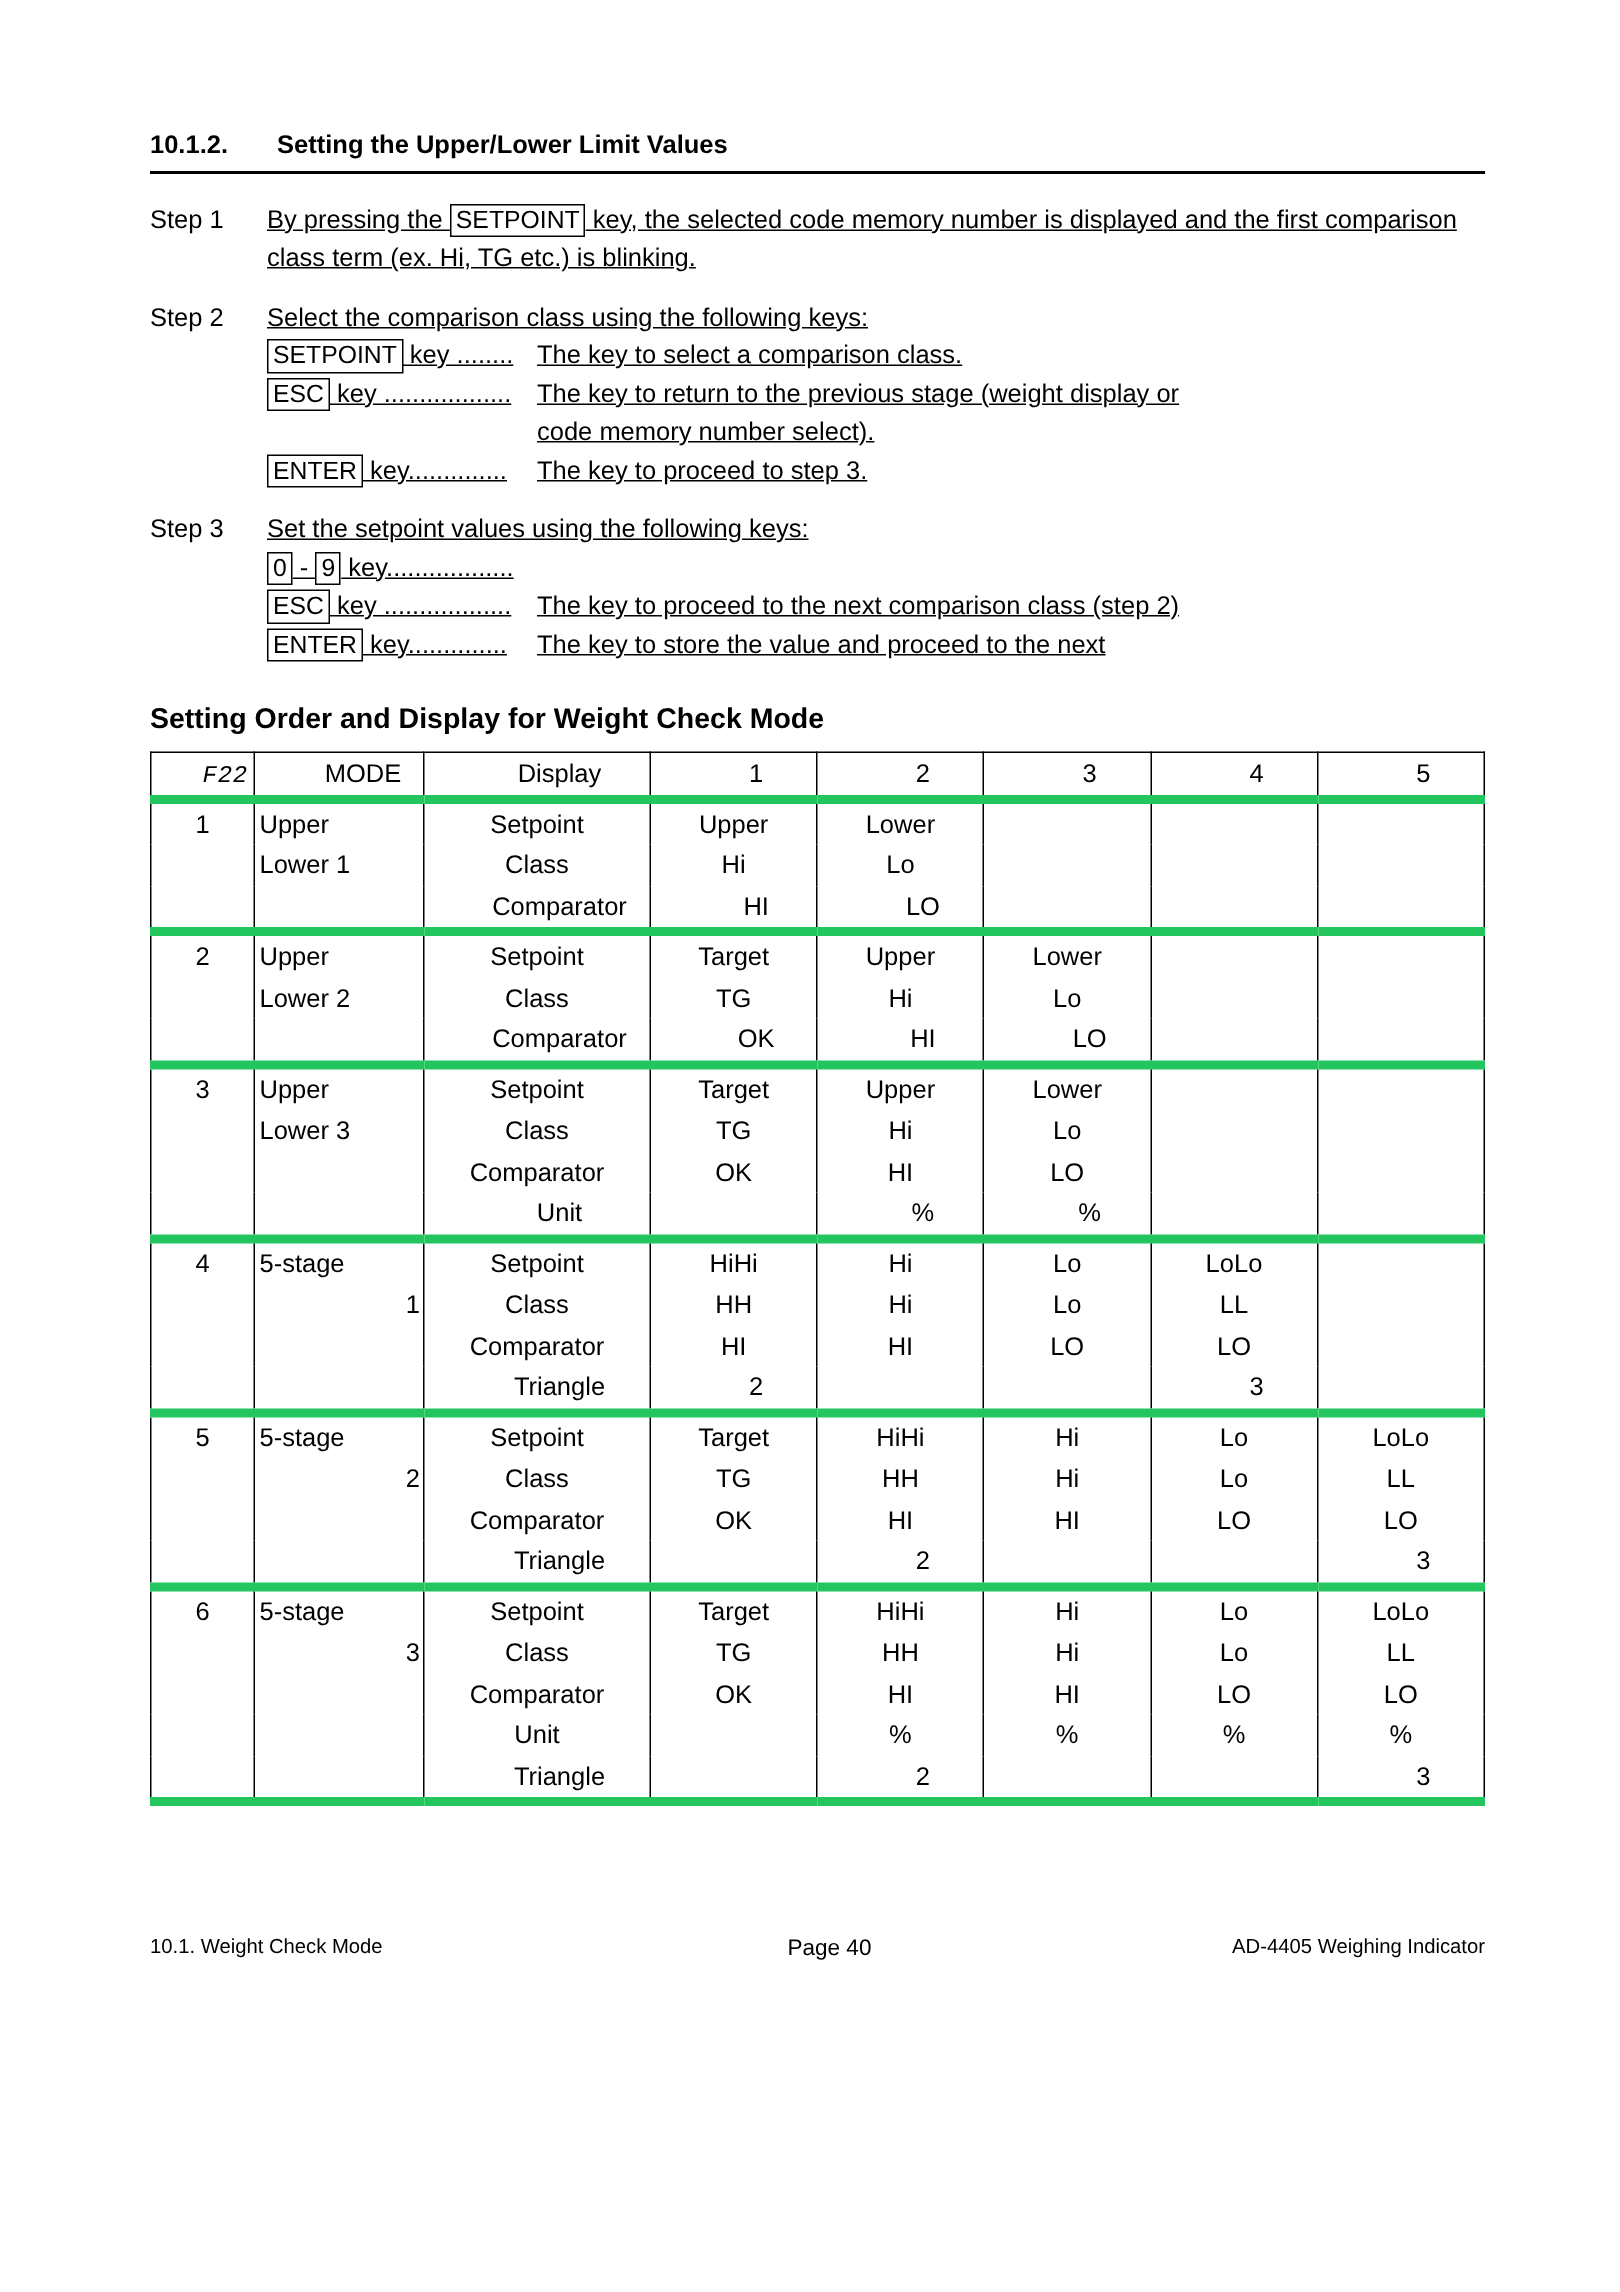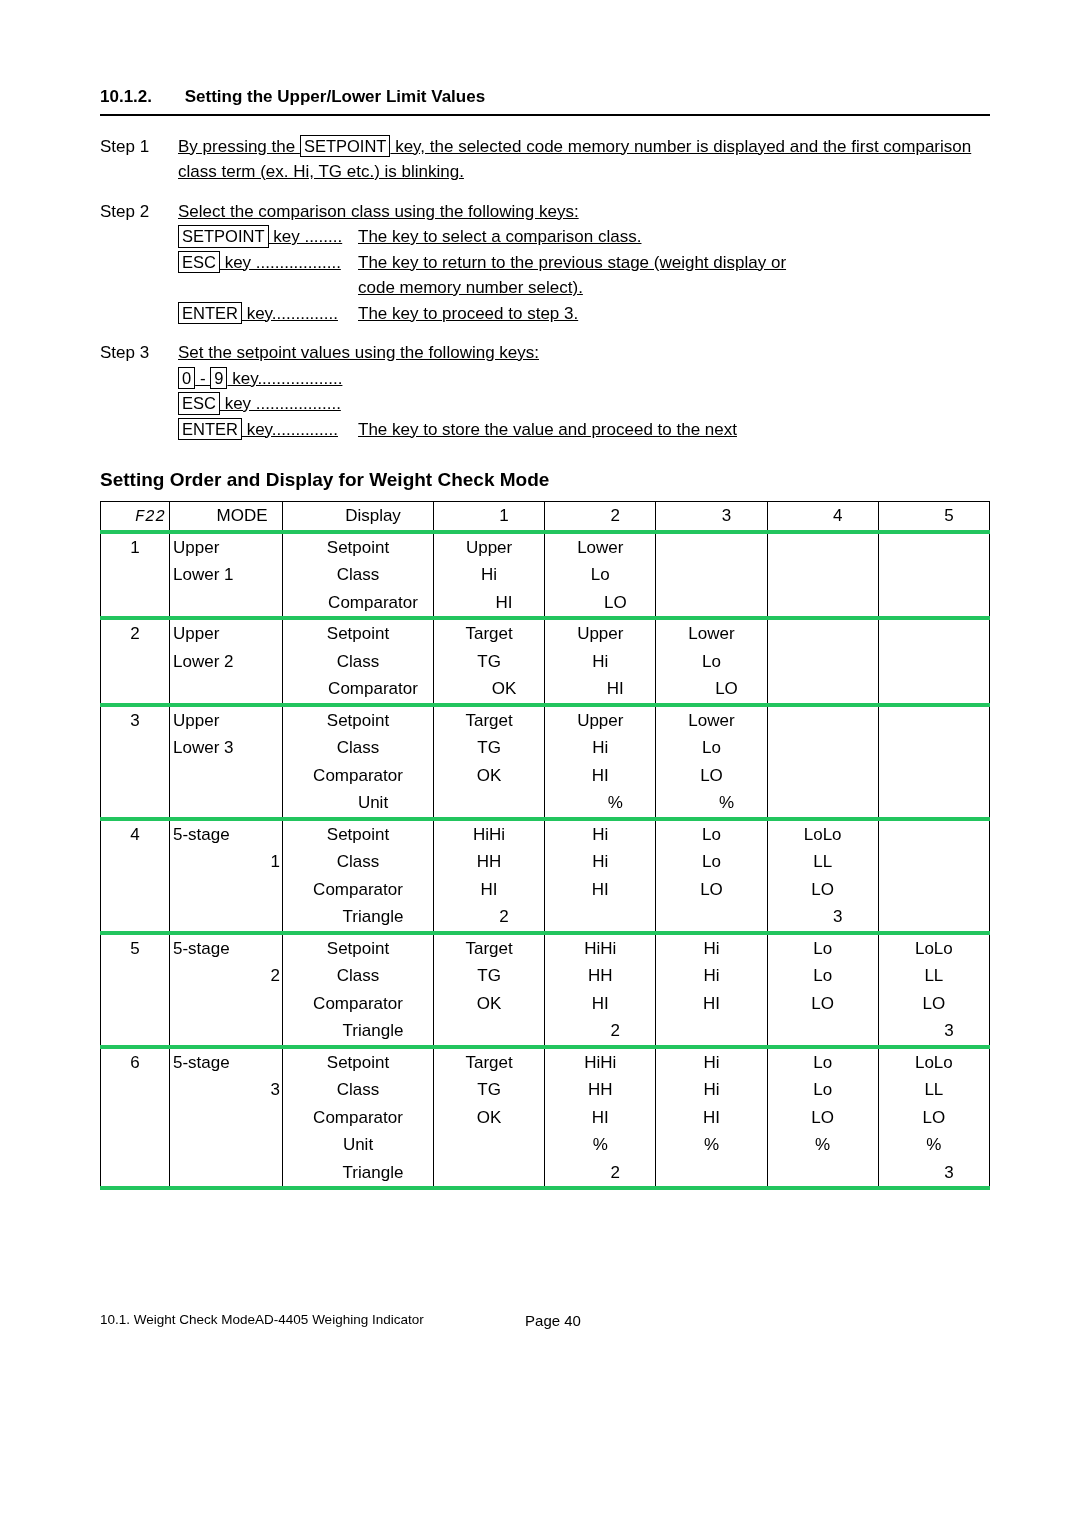--- a/index.html
+++ b/index.html
@@ -49,36 +49,37 @@
   }
   table.wcm td {
     border-left: 1px solid #000;
     border-right: 1px solid #000;
     padding: 1px 4px;
     text-align: center;
     vertical-align: top;
     height: 22px;
   }
   table.wcm tr.top td { border-top: 1px solid #000; }
-  table.wcm tr.bot td { border-bottom: 4px solid #22c55e; padding-left: 34px; }
+  table.wcm tr.bot td { border-bottom: 6px solid #22c55e; padding-left: 34px; }
   table.wcm .c-idx { width: 30px; text-align: center; }
   table.wcm .c-mode { width: 76px; text-align: left; padding-left: 3px; padding-right: 2px; }
   table.wcm .c-mode.r { text-align: right; }
   table.wcm .c-disp { width: 112px; }
   .f22 {
     font-family: "Courier New", monospace;
     font-style: italic;
     font-size: 16px;
     letter-spacing: 0.5px;
   }
   .footer {
     position: relative;
-    margin-top: 120px;
+    margin-top: 84px;
     font-size: 13.5px;
     display: flex;
+    justify-content: space-between;
   }
   .footer .mid { position: absolute; left: 16px; right: 0; text-align: center; font-size: 15px; }
 </style>
 </head>
 <body>
 
 <div class="section-heading">
   <span class="sn">10.1.2.</span>
   <span>Setting the Upper/Lower Limit Values</span>
 </div>
@@ -115,20 +116,21 @@
 
 <div class="step">
   <div class="step-label">Step 3</div>
   <div class="step-body">
     <div>Set the setpoint values using the following keys:</div>
     <div class="keyline">
       <div class="keycol"><span class="keybox">0</span><span> - </span><span class="keybox">9</span><span> key..................</span></div>
     </div>
     <div class="keyline">
       <div class="keycol"><span class="keybox">ESC</span><span> key ..................</span></div>
+      <div class="keydesc">The key to proceed to the next comparison class (step 2)</div>
     </div>
     <div class="keyline">
       <div class="keycol"><span class="keybox">ENTER</span><span> key..............</span></div>
       <div class="keydesc">The key to store the value and proceed to the next</div>
     </div>
     <div class="keyline">
         <div class="keycol"></div>
       </div>
   </div>
 </div>

